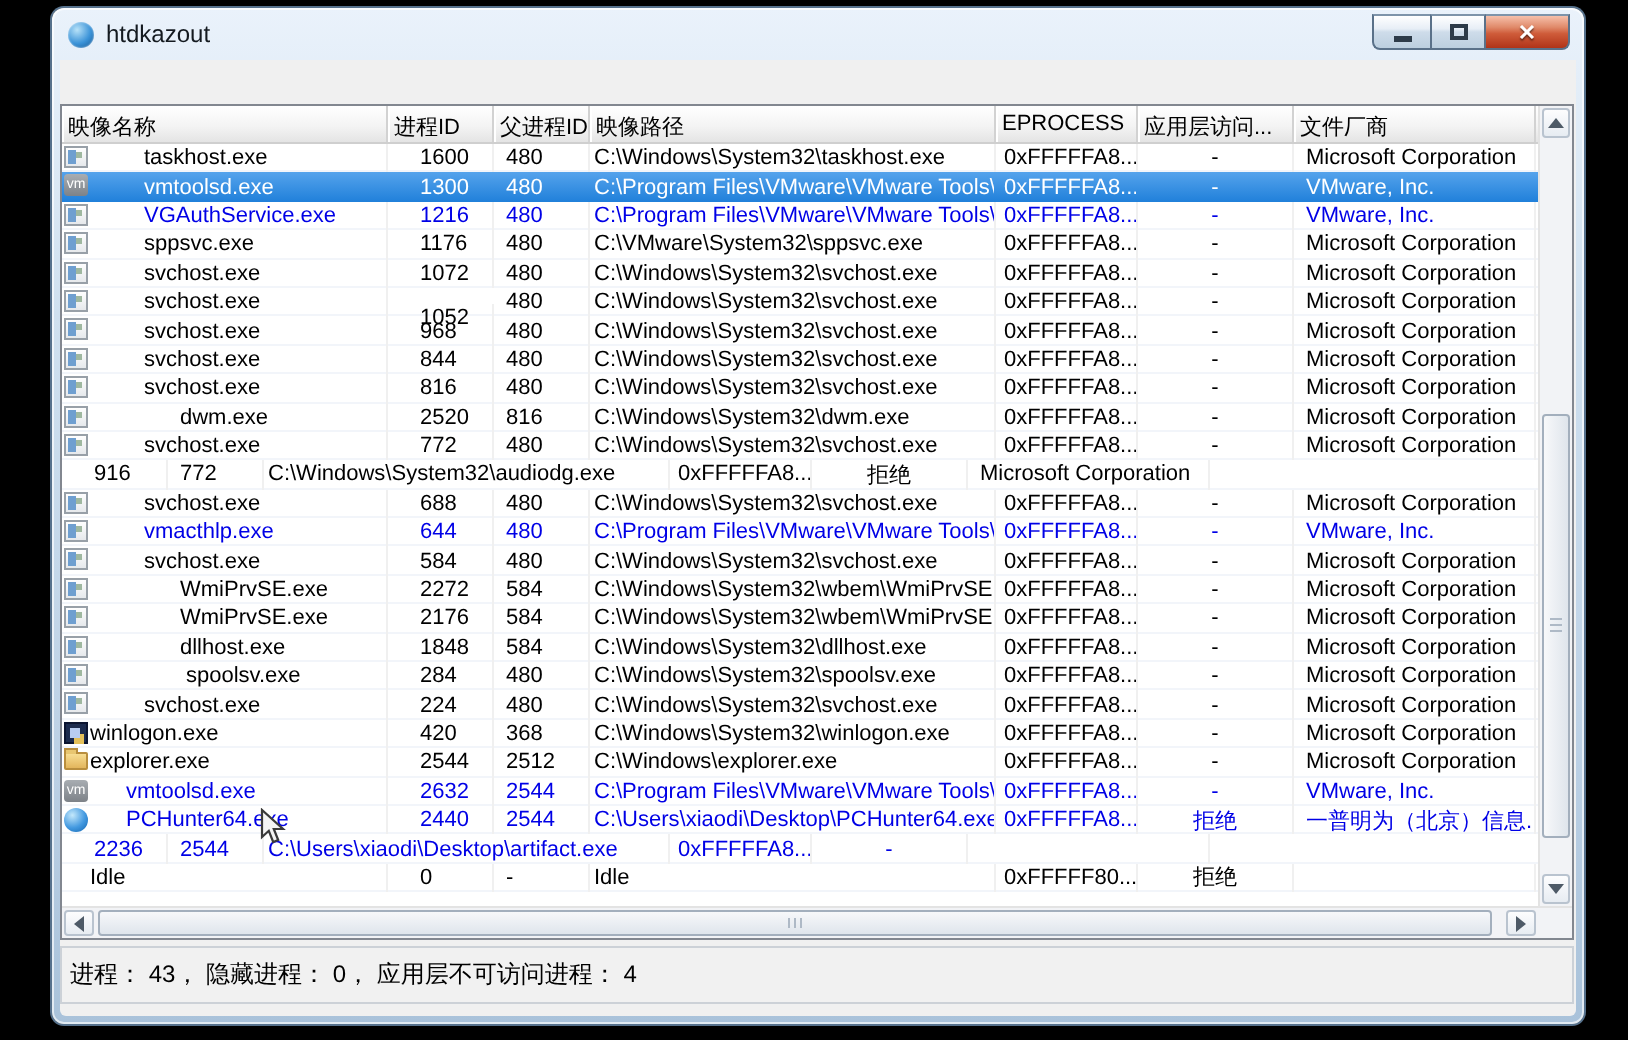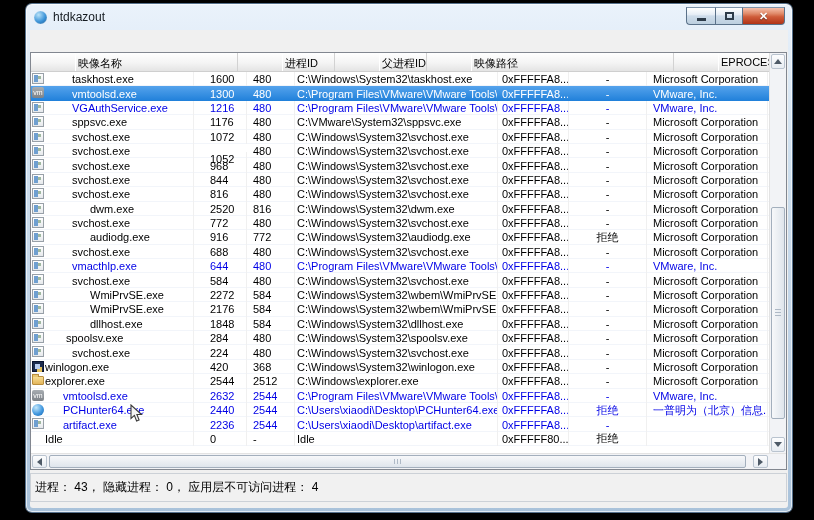--- a/index.html
+++ b/index.html
@@ -57,21 +57,21 @@
   }
   .panel-top{flex:1;display:flex;min-height:0;}
   .list{flex:1;display:flex;flex-direction:column;min-width:0;overflow:hidden;}
   .lheader{
     height:18px;flex:0 0 18px;display:flex;font-size:11px;color:#000;
     background:linear-gradient(#ffffff,#f4f4f4 55%,#e4e4e4);
     border-bottom:1px solid #cfcfcf;overflow:hidden;
   }
   .lheader .hcell{
     box-sizing:border-box;padding:3px 3px 0 3px;border-right:1px solid #d2d2d2;
-    box-shadow:inset 1px 0 #ffffff;white-space:nowrap;overflow:hidden;margin-left:44px;
+    box-shadow:inset 1px 0 #ffffff;white-space:nowrap;overflow:hidden;
   }
   .rows{flex:1;overflow:hidden;font-size:11px;background:#fff;}
   .row{height:14.4px;display:flex;align-items:center;white-space:nowrap;color:#000;box-shadow:inset 0 -1px #f2f5fa;}
   .row .cell{
     box-sizing:border-box;height:100%;display:flex;align-items:center;
     overflow:hidden;border-right:1px solid #f0f0f0;
   }
   .row.blue{color:#0000e6;}
   .row.selected{
     background:linear-gradient(#55a3ec,#2080da);color:#fff;box-shadow:none;
@@ -301,24 +301,20 @@
                   <span class="ntext" style="margin-left: 41px;">svchost.exe</span>
                 </div>
                 <div class="cell c-pid" style="flex: 0 0 53px;">772</div>
                 <div class="cell c-ppid" style="flex: 0 0 48px;">480</div>
                 <div class="cell c-path" style="flex: 0 0 203px;">C:\Windows\System32\svchost.exe</div>
                 <div class="cell c-eprocess" style="flex: 0 0 71px;">0xFFFFFA8...</div>
                 <div class="cell c-access" style="flex: 0 0 78px;">-</div>
                 <div class="cell c-vendor" style="flex: 0 0 121px;">Microsoft Corporation</div>
               </div>
               <div class="row">
-                <div class="cell name-cell" style="flex: 0 0 163px;">
-                  <span class="ficon icon-default-app"></span>
-                  <span class="ntext" style="margin-left: 59px;">audiodg.exe</span>
-                </div>
                 <div class="cell c-pid" style="flex: 0 0 53px;">916</div>
                 <div class="cell c-ppid" style="flex: 0 0 48px;">772</div>
                 <div class="cell c-path" style="flex: 0 0 203px;">C:\Windows\System32\audiodg.exe</div>
                 <div class="cell c-eprocess" style="flex: 0 0 71px;">0xFFFFFA8...</div>
                 <div class="cell c-access" style="flex: 0 0 78px;">拒绝</div>
                 <div class="cell c-vendor" style="flex: 0 0 121px;">Microsoft Corporation</div>
               </div>
               <div class="row">
                 <div class="cell name-cell" style="flex: 0 0 163px;">
                   <span class="ficon icon-default-app"></span>
@@ -387,21 +383,21 @@
                 <div class="cell c-pid" style="flex: 0 0 53px;">1848</div>
                 <div class="cell c-ppid" style="flex: 0 0 48px;">584</div>
                 <div class="cell c-path" style="flex: 0 0 203px;">C:\Windows\System32\dllhost.exe</div>
                 <div class="cell c-eprocess" style="flex: 0 0 71px;">0xFFFFFA8...</div>
                 <div class="cell c-access" style="flex: 0 0 78px;">-</div>
                 <div class="cell c-vendor" style="flex: 0 0 121px;">Microsoft Corporation</div>
               </div>
               <div class="row">
                 <div class="cell name-cell" style="flex: 0 0 163px;">
                   <span class="ficon icon-default-app"></span>
-                  <span class="ntext" style="margin-left: 35px;">spoolsv.exe</span>
+                  <span class="ntext" style="margin-left: 62px;">spoolsv.exe</span>
                 </div>
                 <div class="cell c-pid" style="flex: 0 0 53px;">284</div>
                 <div class="cell c-ppid" style="flex: 0 0 48px;">480</div>
                 <div class="cell c-path" style="flex: 0 0 203px;">C:\Windows\System32\spoolsv.exe</div>
                 <div class="cell c-eprocess" style="flex: 0 0 71px;">0xFFFFFA8...</div>
                 <div class="cell c-access" style="flex: 0 0 78px;">-</div>
                 <div class="cell c-vendor" style="flex: 0 0 121px;">Microsoft Corporation</div>
               </div>
               <div class="row">
                 <div class="cell name-cell" style="flex: 0 0 163px;">
@@ -457,24 +453,20 @@
                   <span class="ntext" style="margin-left: 32px;">PCHunter64.exe</span>
                 </div>
                 <div class="cell c-pid" style="flex: 0 0 53px;">2440</div>
                 <div class="cell c-ppid" style="flex: 0 0 48px;">2544</div>
                 <div class="cell c-path" style="flex: 0 0 203px;">C:\Users\xiaodi\Desktop\PCHunter64.exe</div>
                 <div class="cell c-eprocess" style="flex: 0 0 71px;">0xFFFFFA8...</div>
                 <div class="cell c-access" style="flex: 0 0 78px;">拒绝</div>
                 <div class="cell c-vendor" style="flex: 0 0 121px;">一普明为（北京）信息...</div>
               </div>
               <div class="row blue">
-                <div class="cell name-cell" style="flex: 0 0 163px;">
-                  <span class="ficon icon-default-app"></span>
-                  <span class="ntext" style="margin-left: 32px;">artifact.exe</span>
-                </div>
                 <div class="cell c-pid" style="flex: 0 0 53px;">2236</div>
                 <div class="cell c-ppid" style="flex: 0 0 48px;">2544</div>
                 <div class="cell c-path" style="flex: 0 0 203px;">C:\Users\xiaodi\Desktop\artifact.exe</div>
                 <div class="cell c-eprocess" style="flex: 0 0 71px;">0xFFFFFA8...</div>
                 <div class="cell c-access" style="flex: 0 0 78px;">-</div>
                 <div class="cell c-vendor" style="flex: 0 0 121px;"></div>
               </div>
               <div class="row">
                 <div class="cell name-cell" style="flex: 0 0 163px;">
                   <span class="ntext" style="margin-left: 14px;">Idle</span>

